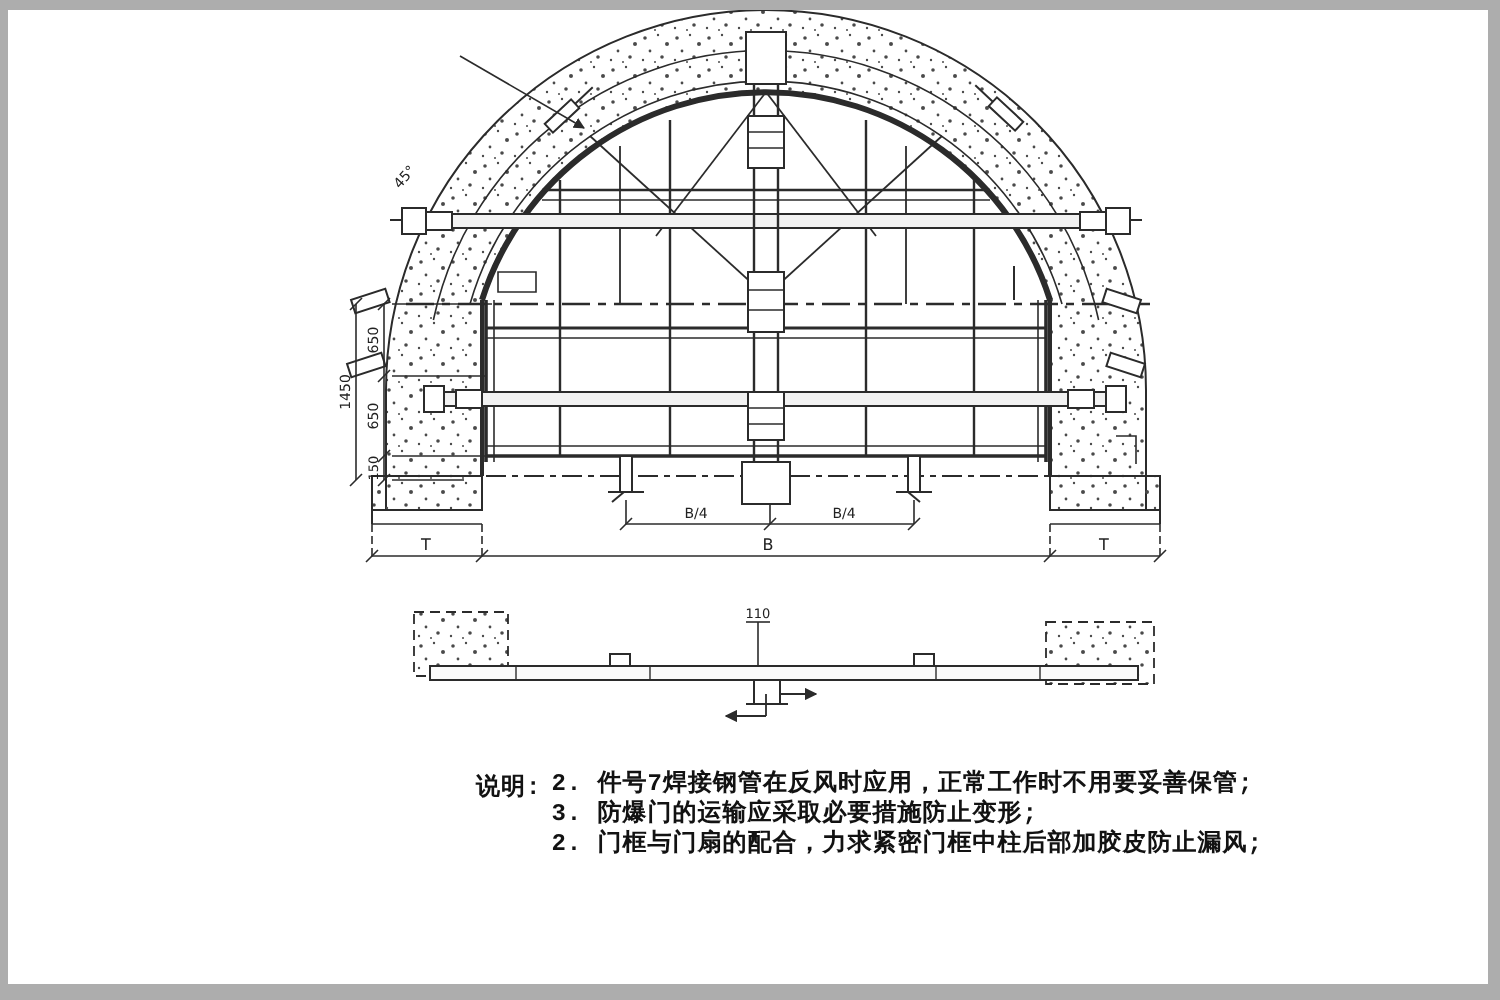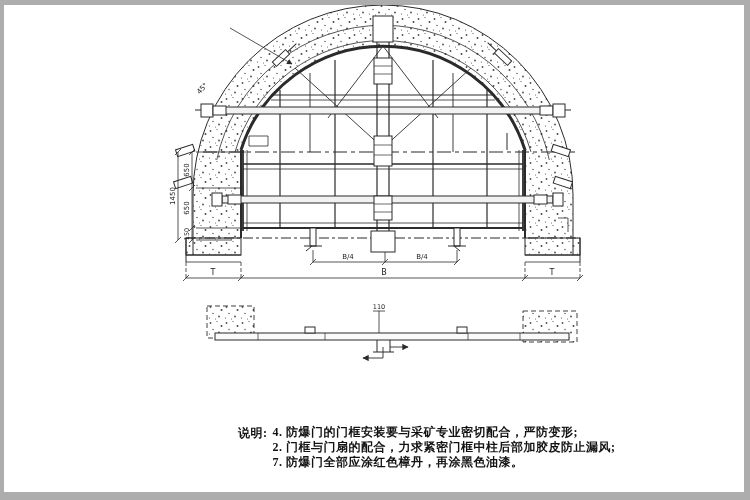--- a/index.html
+++ b/index.html
@@ -6,22 +6,22 @@
   .canvas{position:relative;width:750px;height:500px;background:#ffffff;overflow:hidden;
           font-family:"Liberation Sans",sans-serif;}
   .frame{position:absolute;background:#adadad;}
   .frame.top{left:0;top:0;width:750px;height:5px;}
   .frame.left{left:0;top:0;width:4px;height:500px;}
   .frame.right{left:744px;top:0;width:6px;height:500px;}
   .frame.bottom{left:0;top:492px;width:750px;height:8px;}
   svg.drawing{position:absolute;left:0;top:0;}
   svg text{font-family:"DejaVu Sans",sans-serif;fill:#222;}
   .notes{position:absolute;left:238px;top:385px;color:#121212;
-         font-family:Liberation Serif, serif;
-         font-weight:bold;font-size:12px;letter-spacing:0.5px;margin-top:40px;}
+         font-family:Liberation Mono, monospace;
+         font-weight:bold;font-size:12px;letter-spacing:0.5px;}
   .notes-row{display:flex;gap:5px;align-items:flex-start;}
   .notes-lines div{line-height:14.8px;white-space:nowrap;}
 </style>
 </head>
 <body>
 
 <div class="canvas">
 
 <svg class="drawing" width="750" height="500" viewBox="0 0 750 500">
   <defs>
@@ -233,23 +233,23 @@
       <line x1="383" y1="347" x2="383" y2="358"></line>
       <line x1="383" y1="358" x2="363" y2="358" marker-end="url(#arr)"></line>
     </g>
   </g>
 </svg>
 
 <div class="notes">
   <div class="notes-row">
     <span class="notes-label">说明:</span>
     <div class="notes-lines">
-      <div>4. 防爆门的门框安装要与采矿专业密切配合，严防变形;</div>
+      <div>2. 件号7焊接钢管在反风时应用，正常工作时不用要妥善保管;</div>
+      <div>3. 防爆门的运输应采取必要措施防止变形;</div>
       <div>2. 门框与门扇的配合，力求紧密门框中柱后部加胶皮防止漏风;</div>
-      <div>7. 防爆门全部应涂红色樟丹，再涂黑色油漆。</div>
     </div>
   </div>
 </div>
 
 <div class="frame top"></div>
 <div class="frame left"></div>
 <div class="frame right"></div>
 <div class="frame bottom"></div>
 
 </div>

